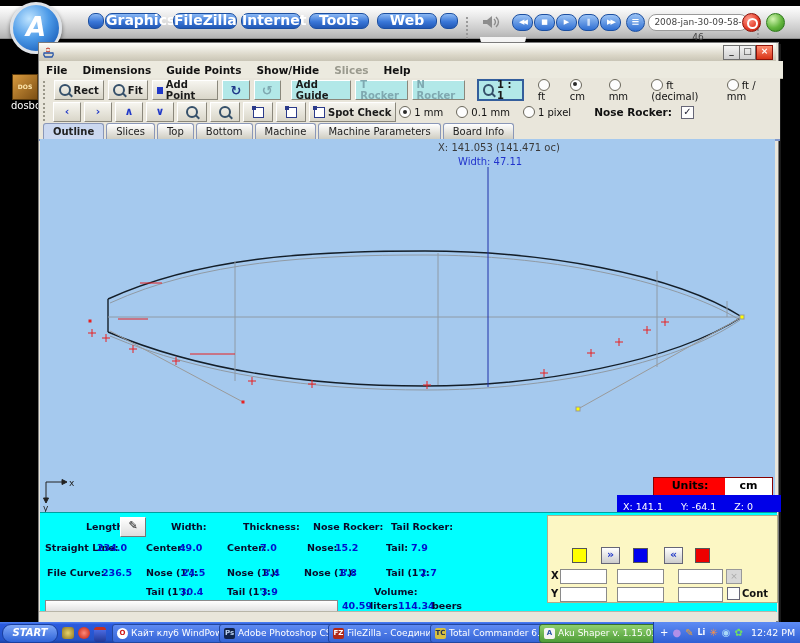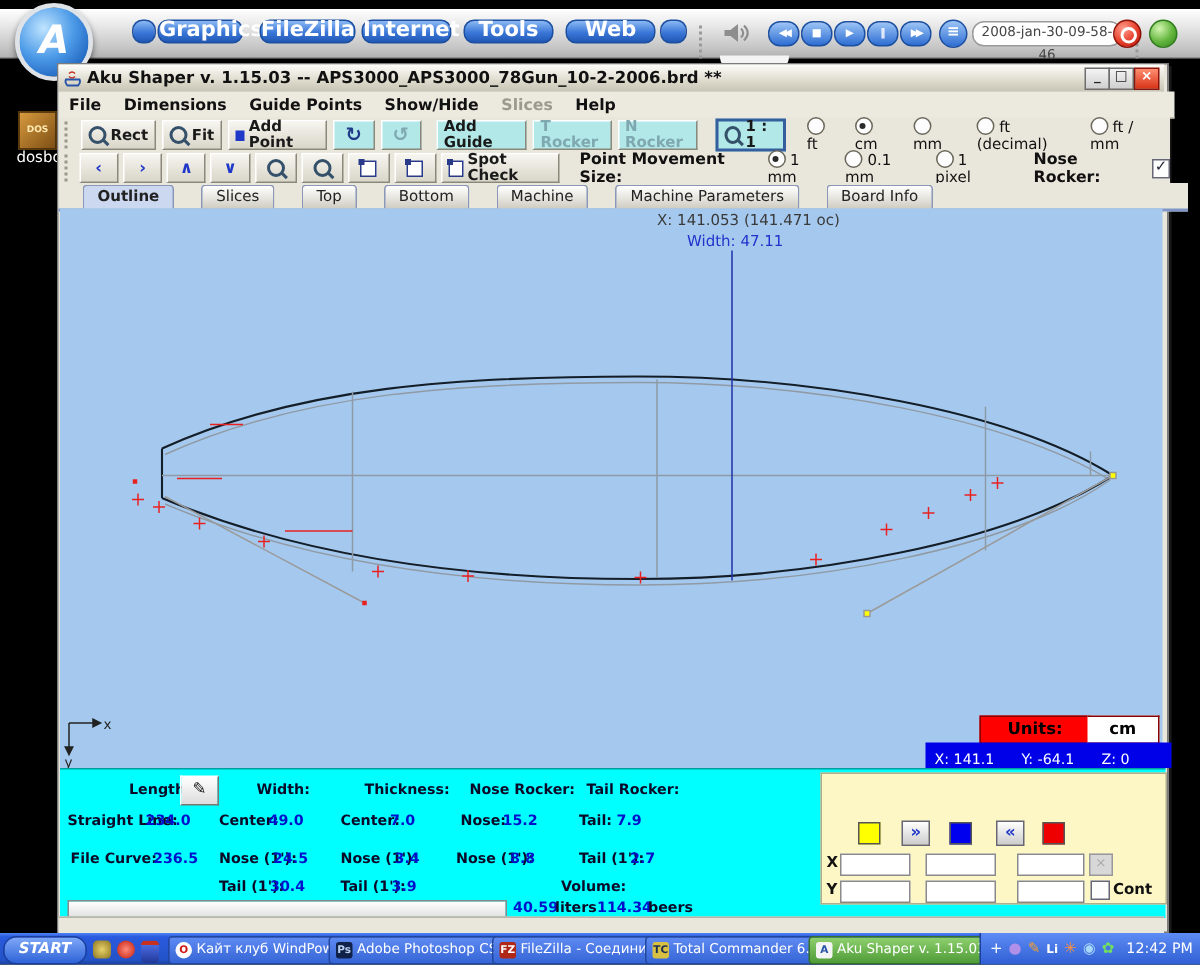--- a/index.html
+++ b/index.html
@@ -62,21 +62,21 @@
   .frameicon{width:9px;height:9px;border:1px solid #2a3a8a;background:#fff;display:inline-block;position:relative}
   .frameicon:after{content:"";position:absolute;left:-2px;top:-2px;width:4px;height:4px;background:#2a3a8a}
   .arrowg{color:#2038c8;font-weight:bold;font-size:11px;line-height:10px}
   .radio{width:10px;height:10px;border-radius:50%;border:1px solid #6a675b;background:#fdfdfd;display:inline-block;position:relative;margin-right:3px;vertical-align:-2px}
   .radio.sel:after{content:"";position:absolute;left:2.5px;top:2.5px;width:4px;height:4px;border-radius:50%;background:#2a2a2a}
   .rlabel{font-size:10px;margin-right:10px}
   .blabel{font-size:10.5px;font-weight:bold;margin:0 6px 0 10px}
   .chk{width:11px;height:11px;background:#fdfdfd;border:1px solid #667;display:inline-block;
        font-size:10px;line-height:10px;text-align:center;color:#223;font-weight:bold}
   
-  .tabs{left:0;top:79px;width:737px;height:17px;display:flex;align-items:flex-end;padding-left:16px;gap:18px;
+  .tabs{left:0;top:79px;width:737px;height:17px;display:flex;align-items:flex-end;padding-left:4px;gap:2px;
         border-bottom:2px solid #7f96c8;background:#e9e6db}
   .tab{height:15px;padding:0 9px;border:1px solid #8a97b8;border-bottom:none;border-radius:3px 3px 0 0;
        background:linear-gradient(#ffffff,#cfcdc2);font-size:10px;line-height:15px;color:#222}
   .tab.active{background:#cbd8f0;font-weight:bold}
   
   .canvas{left:1px;top:96px;width:735px;height:373px;background:var(--canvas,#a5c9ee)}
   .readout1{font-size:10px;color:#3a3a3a;white-space:nowrap}
   .readout2{font-size:10px;color:#2233cc;white-space:nowrap}
   .unitsred{background:var(--unitsred,#ff0000);border:1px solid #880000;color:#000;font-weight:bold;
        font-size:11px;text-align:center;line-height:16px}
@@ -151,21 +151,20 @@
 <div class="abs dosicon">DOS</div>
 <div class="abs doslabel">dosbo</div>
 
 <div class="abs window">
 
   <div class="abs titlebar">
     <svg class="abs" style="left:3px;top:3px" width="13" height="13">
       <path d="M4,3 q2,-2 4,0 M4,5 q2,2 4,0" stroke="#c03020" fill="none" stroke-width="1"></path>
       <path d="M2,7 h9 q1,2 -1,4 h-7 q-2,-2 -1,-4 z" fill="none" stroke="#2855a8" stroke-width="1.3"></path>
     </svg>
-    <span class="abs" style="left:19px">Aku Shaper v. 1.15.03  --  APS3000_APS3000_78Gun_10-2-2006.brd  **</span>
     <div class="abs winbtn" style="right:36px">_</div>
     <div class="abs winbtn" style="right:20px">□</div>
     <div class="abs winbtn close" style="right:3px">×</div>
   </div>
 
   <div class="abs menubar">
     <span class="menuitem">File</span>
     <span class="menuitem">Dimensions</span>
     <span class="menuitem">Guide Points</span>
     <span class="menuitem">Show/Hide</span>
@@ -226,21 +225,20 @@
     <span class="tbtn" style="width:20px">
         <span class="frameicon"></span>
       </span>
     <span class="tbtn" style="width:20px">
         <span class="frameicon"></span>
       </span>
     <span class="tbtn">
         <span class="frameicon"></span>
         <span>Spot Check</span>
       </span>
-    <span class="blabel">Point Movement Size:</span>
     <span><span class="radio sel"></span><span class="rlabel">1 mm</span></span>
     <span><span class="radio"></span><span class="rlabel">0.1 mm</span></span>
     <span><span class="radio"></span><span class="rlabel">1 pixel</span></span>
     <span class="blabel">Nose Rocker:</span>
     <span class="chk">✓</span>
   </div>
 
   <div class="abs tabs">
     <span class="tab active">Outline</span>
     <span class="tab">Slices</span>

